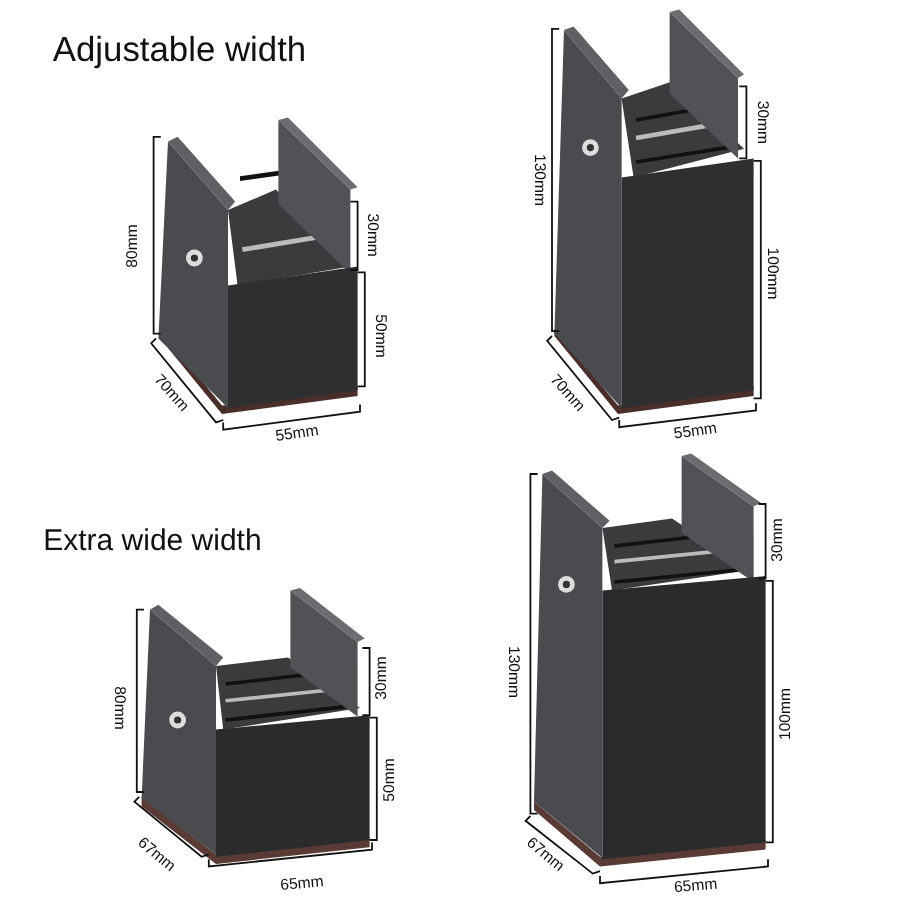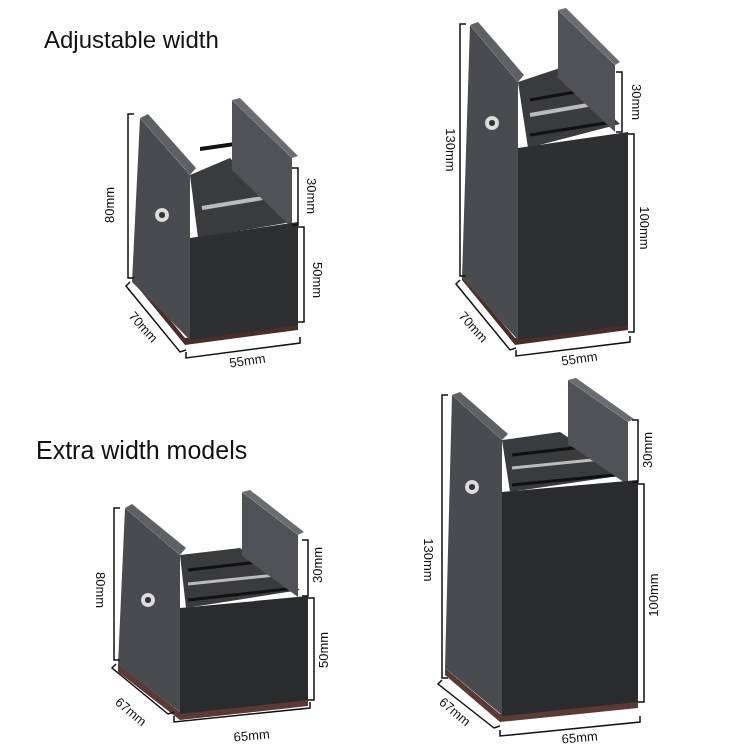--- a/index.html
+++ b/index.html
@@ -1,28 +1,28 @@
 <!DOCTYPE html>
 <html><head>
 <meta charset="utf-8">
 <style>
   html, body { margin:0; padding:0; background:#ffffff; }
   body { width:750px; height:750px; position:relative; overflow:hidden;
          font-family:"Liberation Sans", sans-serif; color:#111; }
   .heading { position:absolute; font-family:"Liberation Sans", sans-serif; color:#111; white-space:nowrap; }
-  .h1 { left:44px; top:26px; font-size:24px; }
+  .h1 { left:44px; top:26px; font-size:29px; }
   .h2 { left:36px; top:436px; font-size:25px; }
   svg.product { position:absolute; left:0; top:0; }
   .dim { font-family:"Liberation Sans", sans-serif; font-size:13px; fill:#111; }
 </style>
 </head>
 <body>
 
 <div class="heading h1">Adjustable width</div>
-<div class="heading h2">Extra width models</div>
+<div class="heading h2">Extra wide width</div>
 
 <svg class="product" width="750" height="750">
   <g>
 
     <polygon points="140,290 185,345 298,330 298,322 185,338 140,283" fill="#4a2e2a"></polygon>
 
     <polygon points="140,118 190,175 190,340 132,282" fill="#4a4b4e"></polygon>
     <polygon points="140,118 148,114 196,168 190,175" fill="#5e6063"></polygon>
 
     <polygon points="190,175 230,158 292,222 198,238" fill="#3a3b3d"></polygon>

